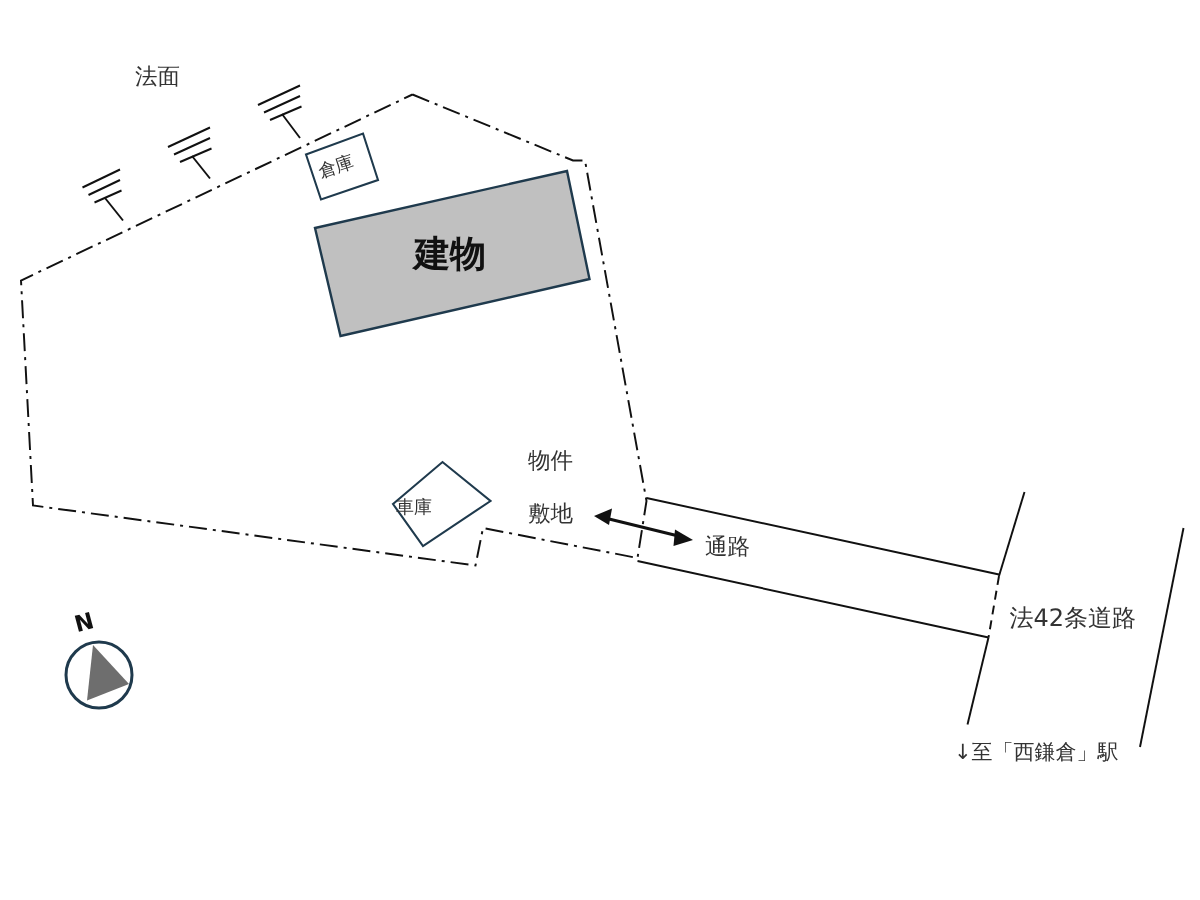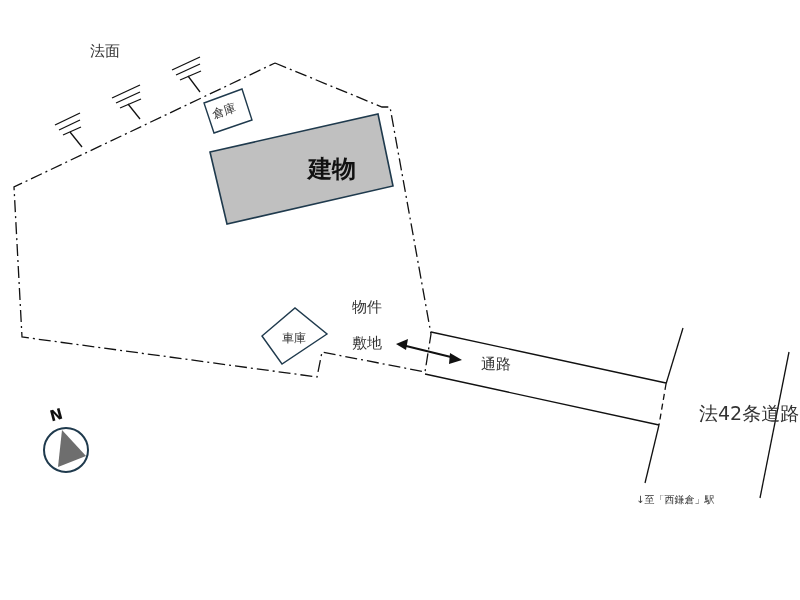--- a/index.html
+++ b/index.html
@@ -58,20 +58,20 @@
   <line class="solid" x1="789" y1="352" x2="760" y2="498"></line>
 
   <g>
     <circle cx="66" cy="450" r="22" fill="#fff" stroke="#1f3a4d" stroke-width="2"></circle>
     <polygon points="62,430 86,456 58,467" fill="#6e6e6e"></polygon>
   </g>
 </svg>
 
 <span class="lbl" style="left:90px;top:44px;">法面</span>
 <span class="lbl lbl-sm" style="left:212px;top:105px;transform:rotate(-18deg);">倉庫</span>
-<span class="lbl lbl-big" style="left:276px;top:157px;margin-left:32px;">建物</span>
-<span class="lbl lbl-sm" style="left:282px;top:332px;">車庫</span>
+<span class="lbl lbl-big" style="left:276px;top:157px;">建物</span>
+<span class="lbl lbl-sm" style="left:264px;top:332px;">車庫</span>
 <span class="lbl" style="left:352px;top:300px;">物件</span>
 <span class="lbl" style="left:352px;top:336px;font-family:Liberation Serif, serif;">敷地</span>
-<span class="lbl" style="left:481px;top:357px;">通路</span>
-<span class="lbl" style="left:673px;top:404px;font-size:19px;margin-left:26px;">法42条道路</span>
-<span class="lbl lbl-sm" style="left:636px;top:495px;font-size:10px;text-align:right;">↓至「西鎌倉」駅</span>
+<span class="lbl" style="left:470px;top:357px;">通路</span>
+<span class="lbl" style="left:673px;top:404px;font-size:16px;">法42条道路</span>
+<span class="lbl lbl-sm" style="left:636px;top:495px;font-size:14px;text-align:right;">↓至「西鎌倉」駅</span>
 <span class="lbl" style="left:50px;top:408px;font-weight:bold;color:#111;transform:rotate(-15deg);">N</span>
 
 </body></html>

